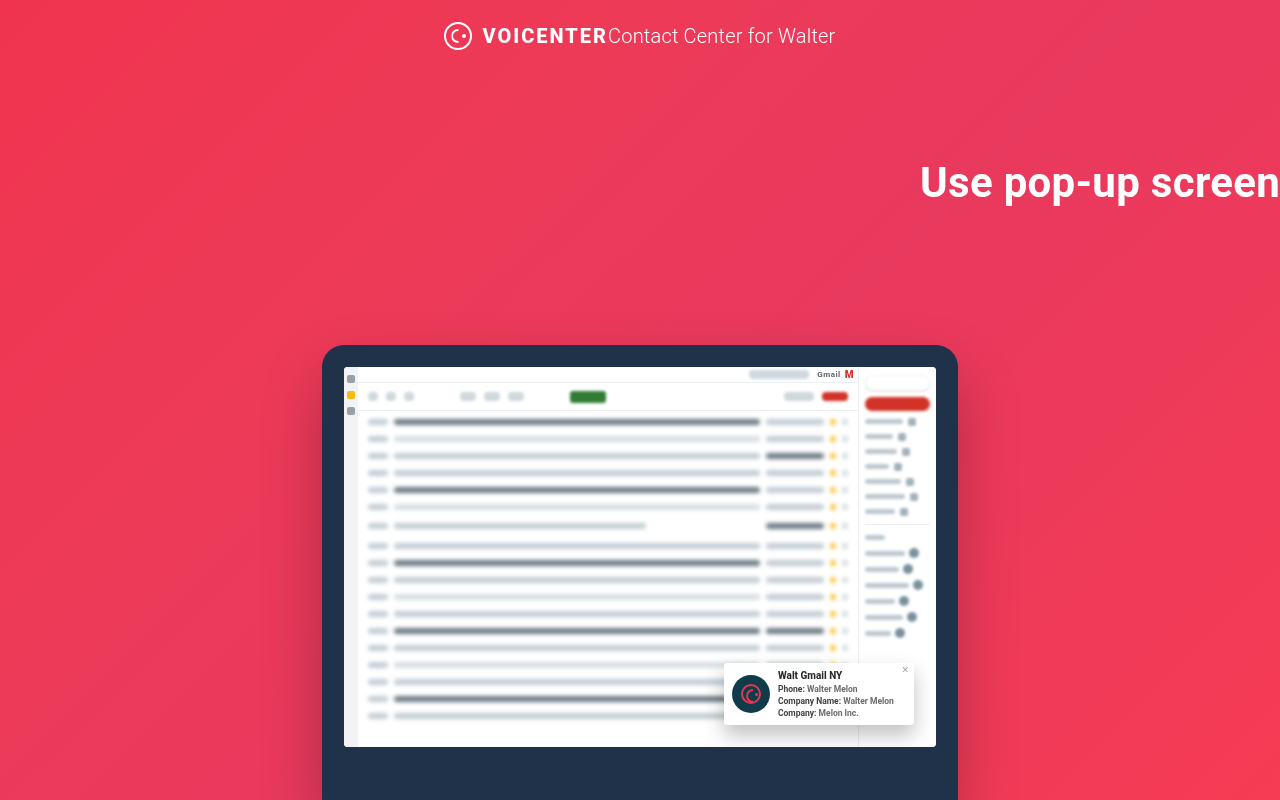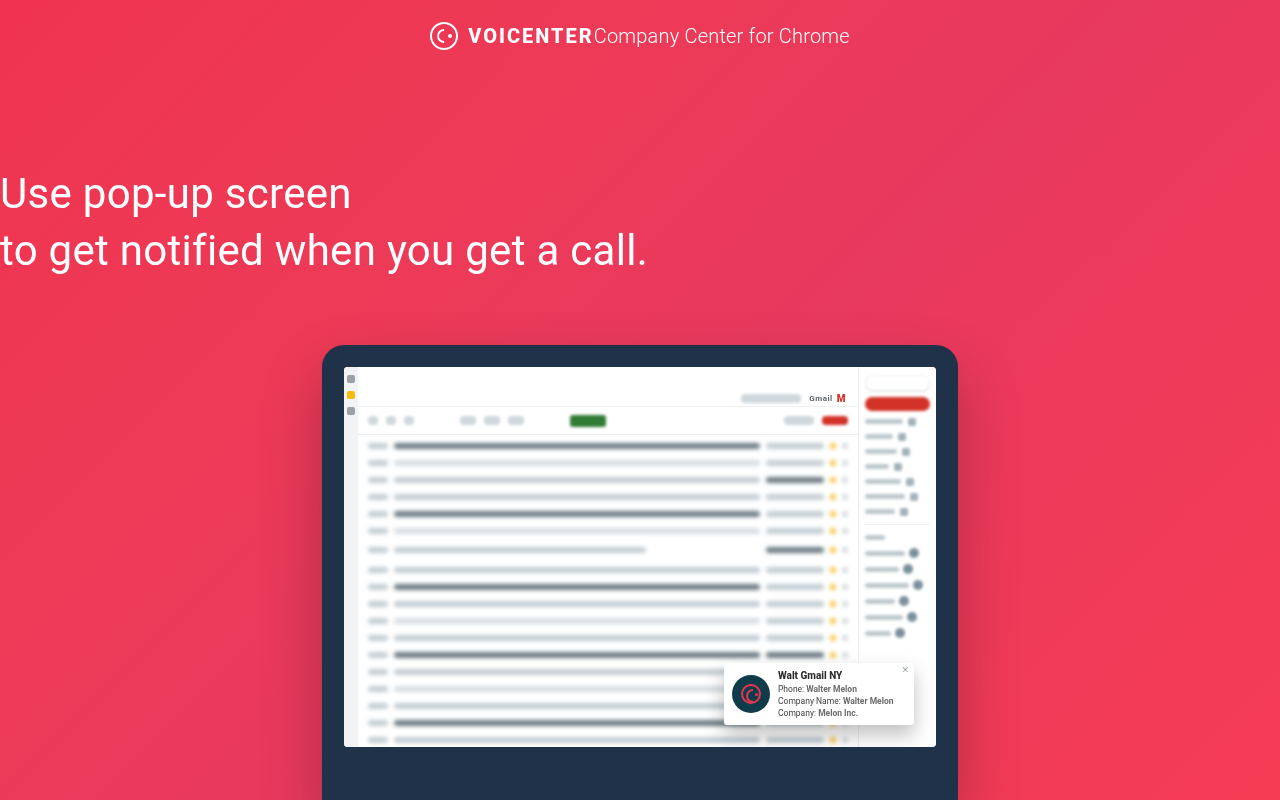--- a/index.html
+++ b/index.html
@@ -35,26 +35,25 @@
     position: absolute;
     width: 4px; height: 4px; background: #fff; border-radius: 50%;
     left: 16px; top: 10px;
   }
   .brand-text { display: flex; align-items: flex-start; }
   .brand-name { font-weight: 800; letter-spacing: 2px; font-size: 20px; }
   .brand-sub { font-weight: 300; font-size: 20px; letter-spacing: 0.2px; }
   .hero {
     position: absolute;
     top: 155px; left: 0; right: 0;
-    text-align: left;
+    text-align: right;
     font-size: 42px;
-    font-weight: 400;
+    font-weight: 700;
     line-height: 1.35;
     letter-spacing: 0.3px;
-    margin-top: 11px;
   }
   .hero span { display: block; }
 
   
   .monitor {
     position: absolute;
     top: 345px;
     left: 50%;
     transform: translateX(-50%);
     width: 636px;
@@ -84,21 +83,21 @@
     background: #fff;
   }
   .g-left {
     background: #f1f3f4;
     display: flex; flex-direction: column; gap: 8px; padding-top: 8px; align-items: center;
   }
   .g-left .sq { width: 8px; height: 8px; border-radius: 2px; }
   .g-main { display: flex; flex-direction: column; }
   .g-top {
     height: 16px; background: #fff; border-bottom: 1px solid #eceff1;
-    display: flex; align-items: center; justify-content: flex-end; gap: 8px; padding: 0 12px; margin-top: 24px;
+    display: flex; align-items: center; justify-content: flex-end; gap: 8px; padding: 0 4px;
   }
   .gmail-badge {
     font-size: 8px; font-weight: 700; color: #5f6368; letter-spacing: 0.5px;
     display: flex; align-items: center; gap: 4px;
   }
   .gmail-badge .m { color: #d93025; font-weight: 900; font-size: 10px; }
   .g-toolbar {
     height: 28px; display: flex; align-items: center; justify-content: space-between;
     padding: 0 10px; border-bottom: 1px solid #eceff1;
   }
@@ -177,43 +176,42 @@
     content: ""; position: absolute; width: 10px; height: 10px; border: 2px solid #f0344f;
     border-radius: 50%; clip-path: inset(0 50% 0 0); left: 3px; top: 3px;
   }
   .popup .avatar .ring::after {
     content: ""; position: absolute; width: 3px; height: 3px; background: #f0344f; border-radius: 50%;
     left: 12px; top: 7px;
   }
   .popup .meta { flex: 1; color: #2b2b2b; }
   .popup .title { font-size: 10px; font-weight: 800; line-height: 1.3; margin-bottom: 1px; }
   .popup .line { font-size: 8.5px; color: #404040; line-height: 1.45; }
-  .popup .line .k { font-weight: 400; }
+  .popup .line .k { font-weight: 700; }
   .popup .line .v { color: #6b6b6b; font-weight: 700; }
 
 </style>
 </head>
 <body>
 
 <div class="page">
 
   <div class="brand">
     <div class="brand-logo">
       <span class="arc"></span>
         <span class="dot"></span>
     </div>
     <div class="brand-text">
       <span class="brand-name">VOICENTER</span>
-      <span class="brand-sub">Company Center for Chrome</span>
+      <span class="brand-sub">Contact Center for Walter</span>
     </div>
   </div>
 
   <div class="hero">
     <span>Use pop-up screen</span>
-    <span>to get notified when you get a call.</span>
   </div>
 
   <div class="monitor">
     <div class="monitor-frame">
       <div class="screen">
 
         <div class="gmail">
           <div class="g-left">
             <div class="sq" style="background:#9aa0a6"></div>
             <div class="sq" style="background:#fbbc04"></div>

